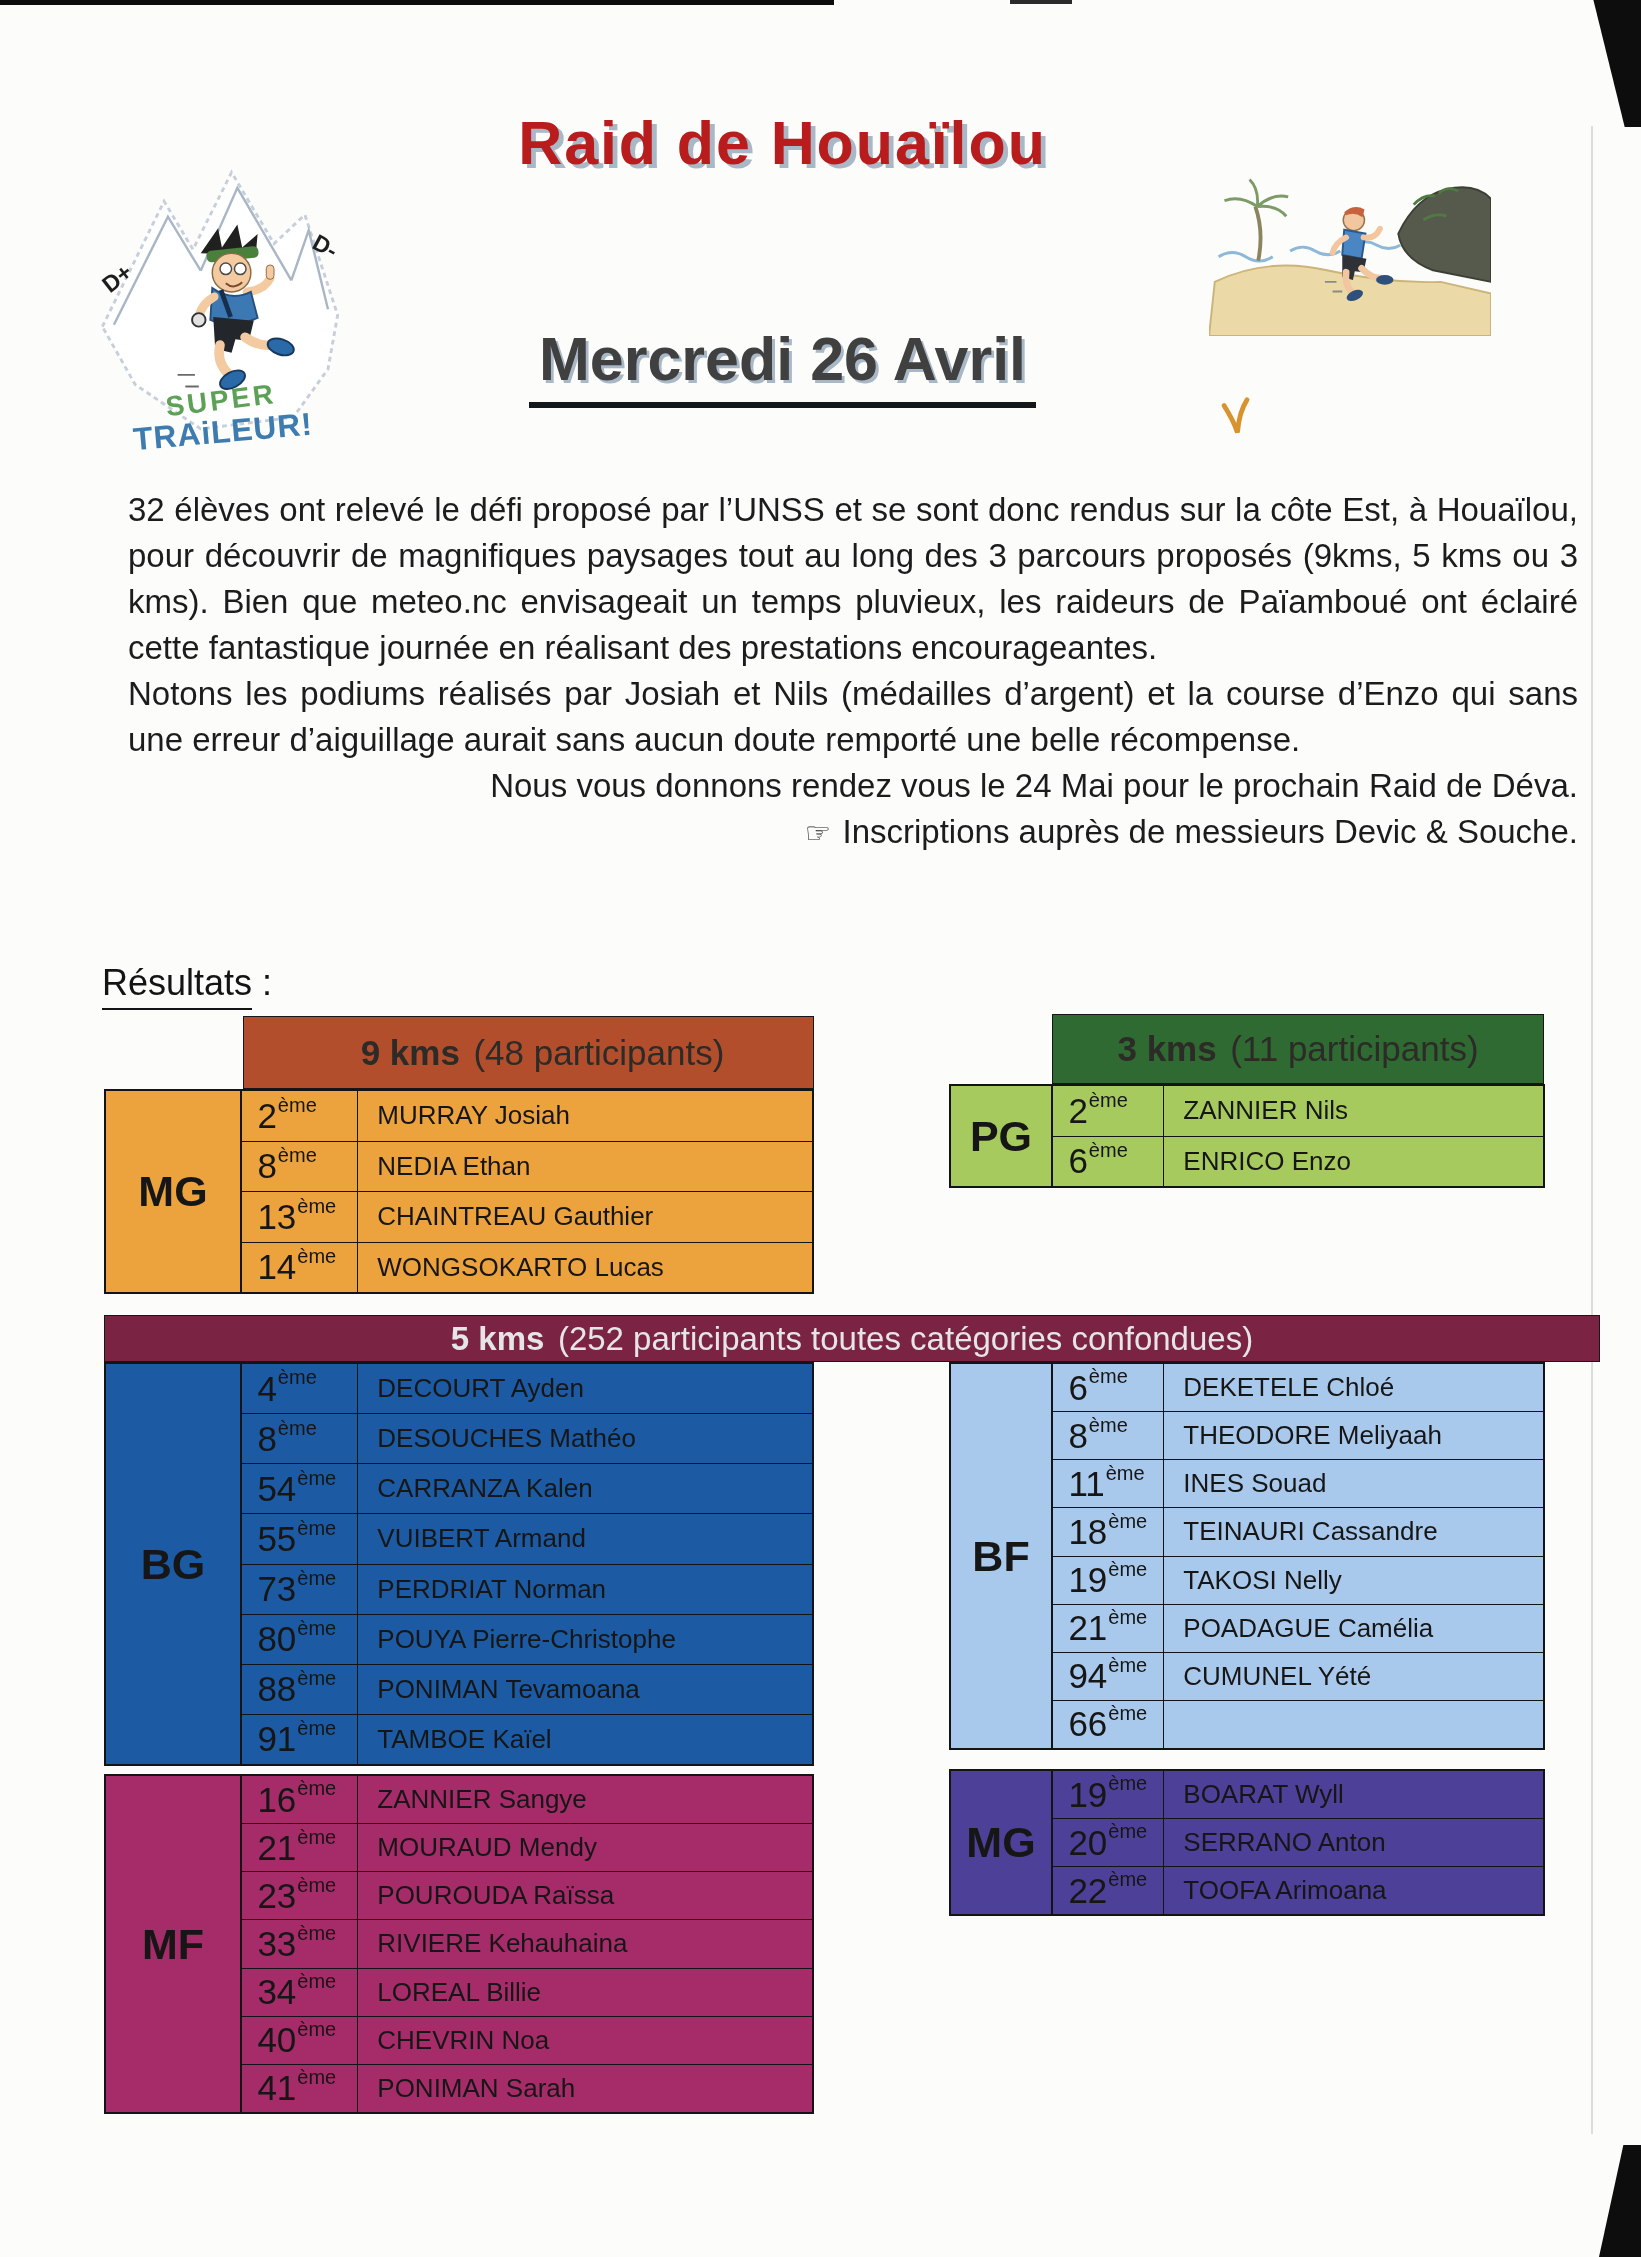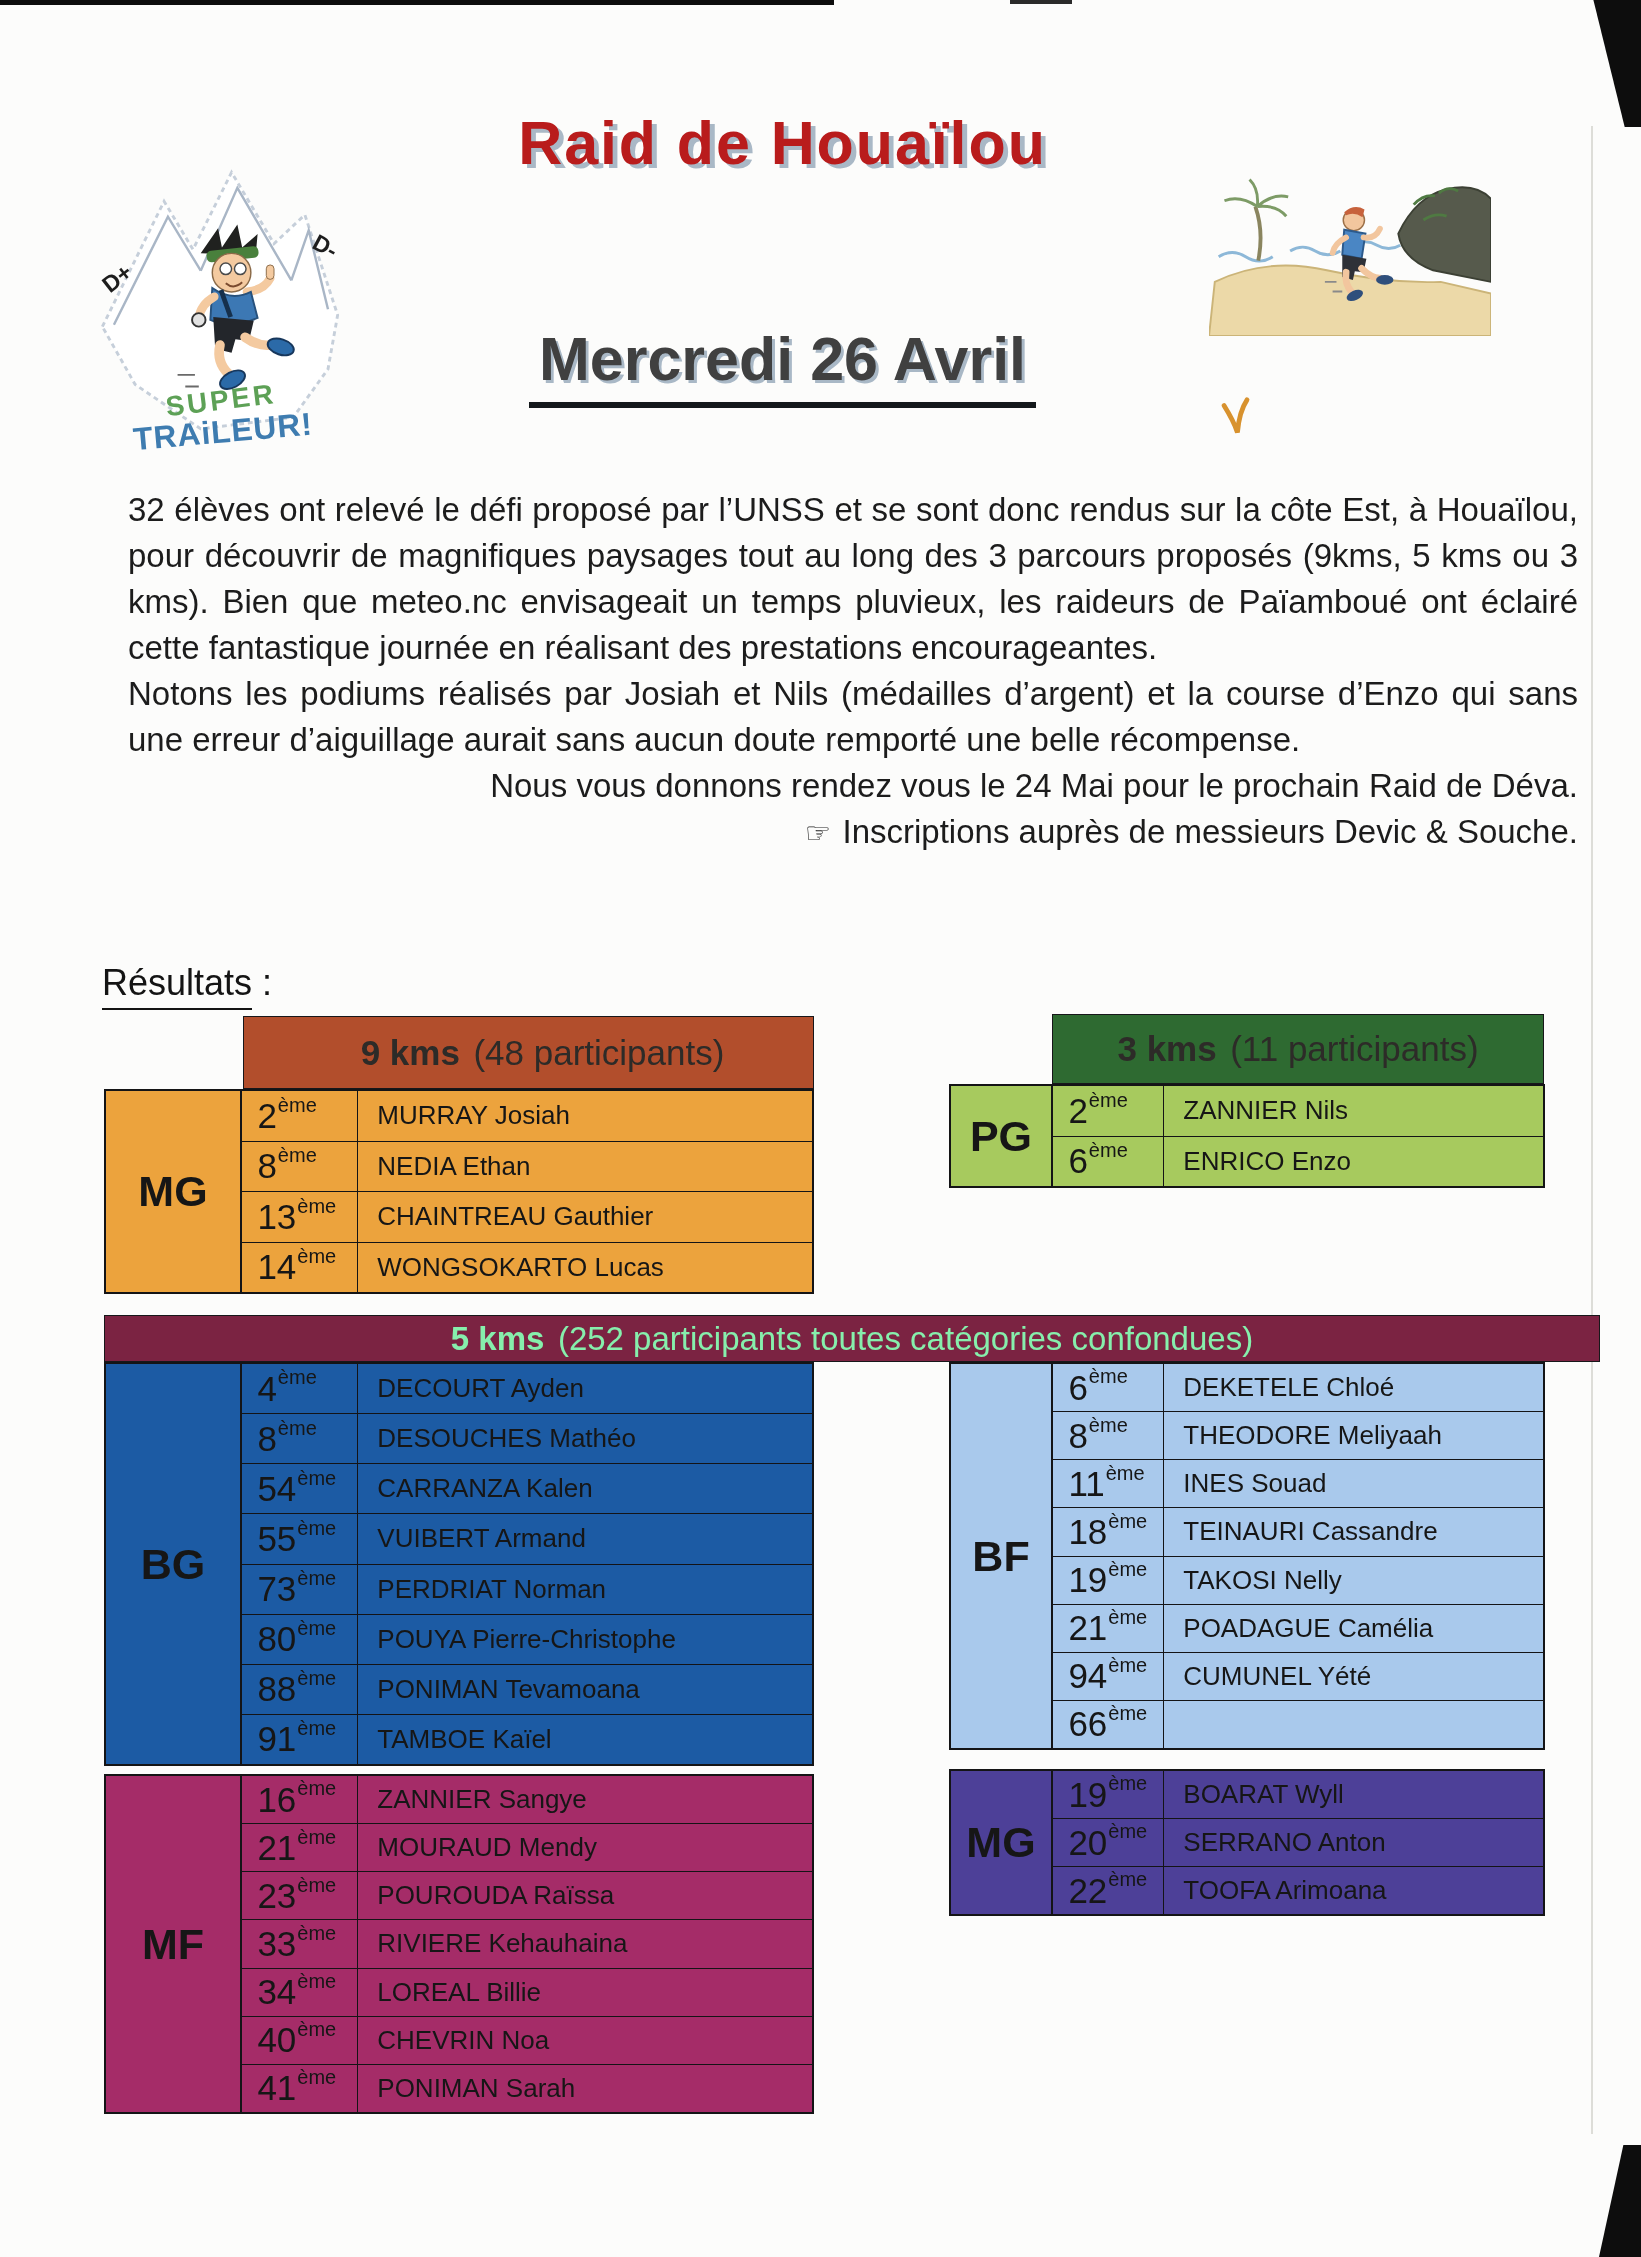--- a/index.html
+++ b/index.html
@@ -42,21 +42,21 @@
   .results .u{border-bottom:2.9px solid #141414;padding-bottom:4.8px;}
 
   
   .hdr{
     position:absolute;display:flex;align-items:center;justify-content:center;gap:13.5px;
     border:1.9px solid #17171a;box-sizing:border-box;color:#2d2b28;font-size:35px;
   }
   .hdr b{font-weight:bold;}
   .hdr9{left:243px;top:1016px;width:571px;height:73px;background:#b24e2c;padding-left:28px;}
   .hdr3{left:1052px;top:1014px;width:492px;height:70px;background:#2e6a31;}
-  .hdr5{left:104px;top:1315px;width:1496px;height:47px;background:#7b2342;font-size:33px;color:#86efac;}
+  .hdr5{left:104px;top:1315px;width:1496px;height:47px;background:#7b2342;font-size:33px;color:#e5e5e5;}
 
   
   .tbl{position:absolute;display:flex;border:2.9px solid #141416;box-sizing:border-box;color:#161616;}
   .cat{display:flex;align-items:center;justify-content:center;font-weight:bold;font-size:43px;border-right:2.9px solid #141416;box-sizing:border-box;}
   .rows{flex:1;display:flex;flex-direction:column;}
   .trow{flex:1;display:flex;border-bottom:1.9px solid #141416;box-sizing:border-box;}
   .trow:last-child{border-bottom:none;}
   .rcell{display:flex;align-items:center;padding-left:15.4px;font-size:35px;border-right:1.9px solid #141416;box-sizing:border-box;}
   .rord{font-size:20px;position:relative;top:-10.6px;margin-left:1px;}
   .ncell{flex:1;display:flex;align-items:center;padding-left:19.3px;font-size:26px;white-space:nowrap;overflow:hidden;}

